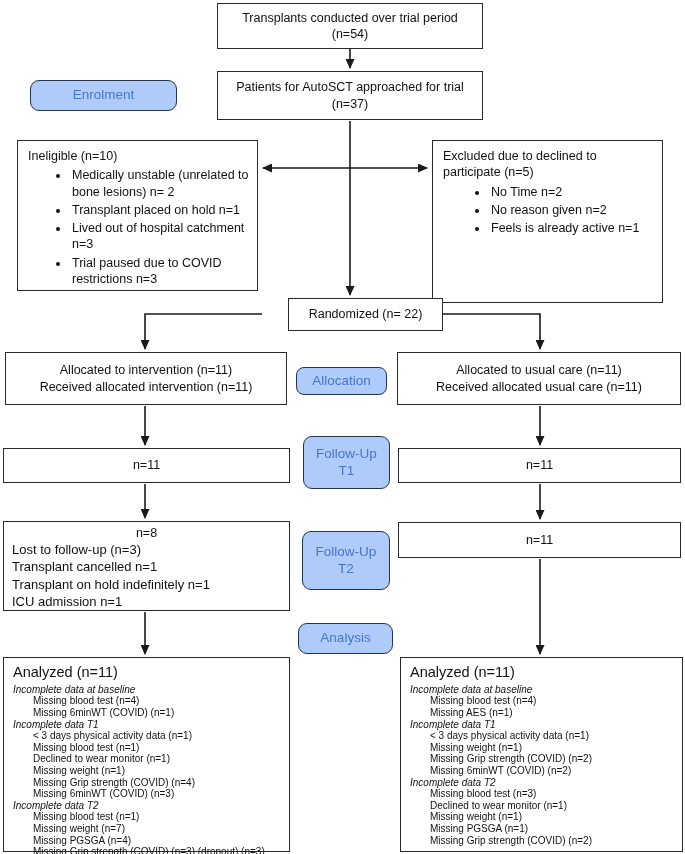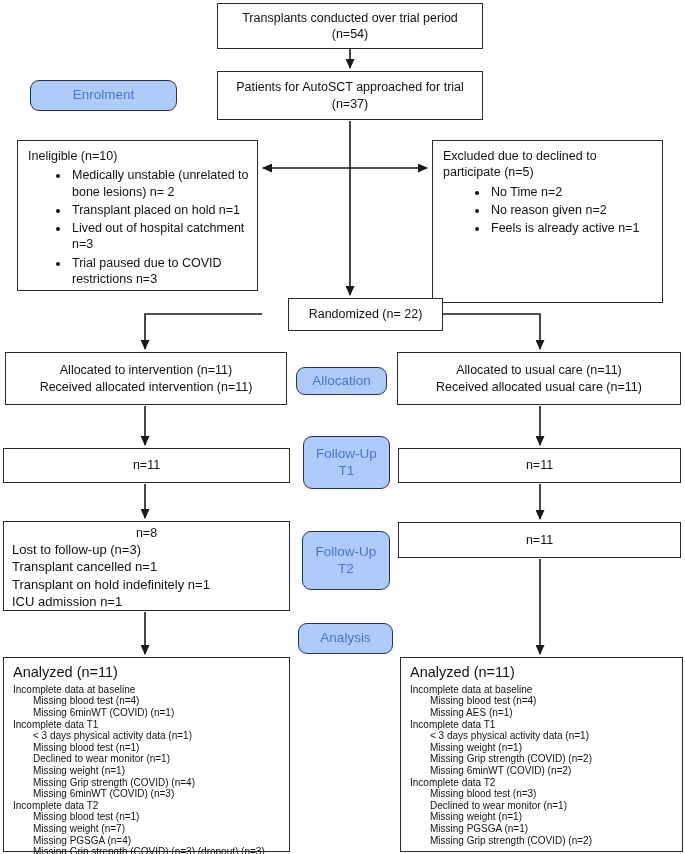--- a/index.html
+++ b/index.html
@@ -21,21 +21,21 @@
   }
   .listbox{padding:7px 8px 6px 10px;}
   .listbox ul{margin:3px 0 0 0;padding-left:42px;}
   .listbox li{margin-bottom:2px;padding-left:2px;}
   .excl ul{padding-left:46px;}
   .t2box{padding:3px 8px 4px 8px;}
   .t2box .nline{text-align:center;}
   .t2box .fline{text-align:left;font-size:13px;line-height:1.32;}
   .anal{padding:5px 6px 4px 9px;}
   .anal .atitle{font-size:14.5px;margin-bottom:2px;}
-  .anal .h{font-size:10px;line-height:1.16;}
+  .anal .h{font-size:10px;line-height:1.16;font-style:italic;}
   .anal .i{font-size:10px;line-height:1.16;margin-left:20px;}
 </style>
 </head>
 <body>
 
 <div class="canvas">
 
   <svg class="arrows" viewBox="0 0 685 854">
     <defs>
       <marker id="arr" viewBox="0 0 10 9" refX="9" refY="4.5" markerWidth="10" markerHeight="9" markerUnits="userSpaceOnUse" orient="auto-start-reverse">
@@ -92,21 +92,21 @@
 
   <div class="box ctr" style="left:249px;top:298px;width:155px;height:33px;margin-left:39px;">
     <div>Randomized (n= 22)</div>
   </div>
 
   <div class="box ctr" style="left:5px;top:352px;width:282px;height:53px;">
     <div>Allocated to intervention (n=11)</div>
     <div>Received allocated intervention (n=11)</div>
   </div>
 
-  <div class="bluelabel" style="left:296px;top:367px;width:91px;height:28px;">
+  <div class="bluelabel" style="left:296px;top:367px;width:91px;height:28px;border-radius:8px;">
     <div>Allocation</div>
   </div>
 
   <div class="box ctr" style="left:397px;top:352px;width:284px;height:53px;">
     <div>Allocated to usual care (n=11)</div>
     <div>Received allocated usual care (n=11)</div>
   </div>
 
   <div class="box ctr" style="left:3px;top:448px;width:287px;height:35px;">
     <div>n=11</div>

